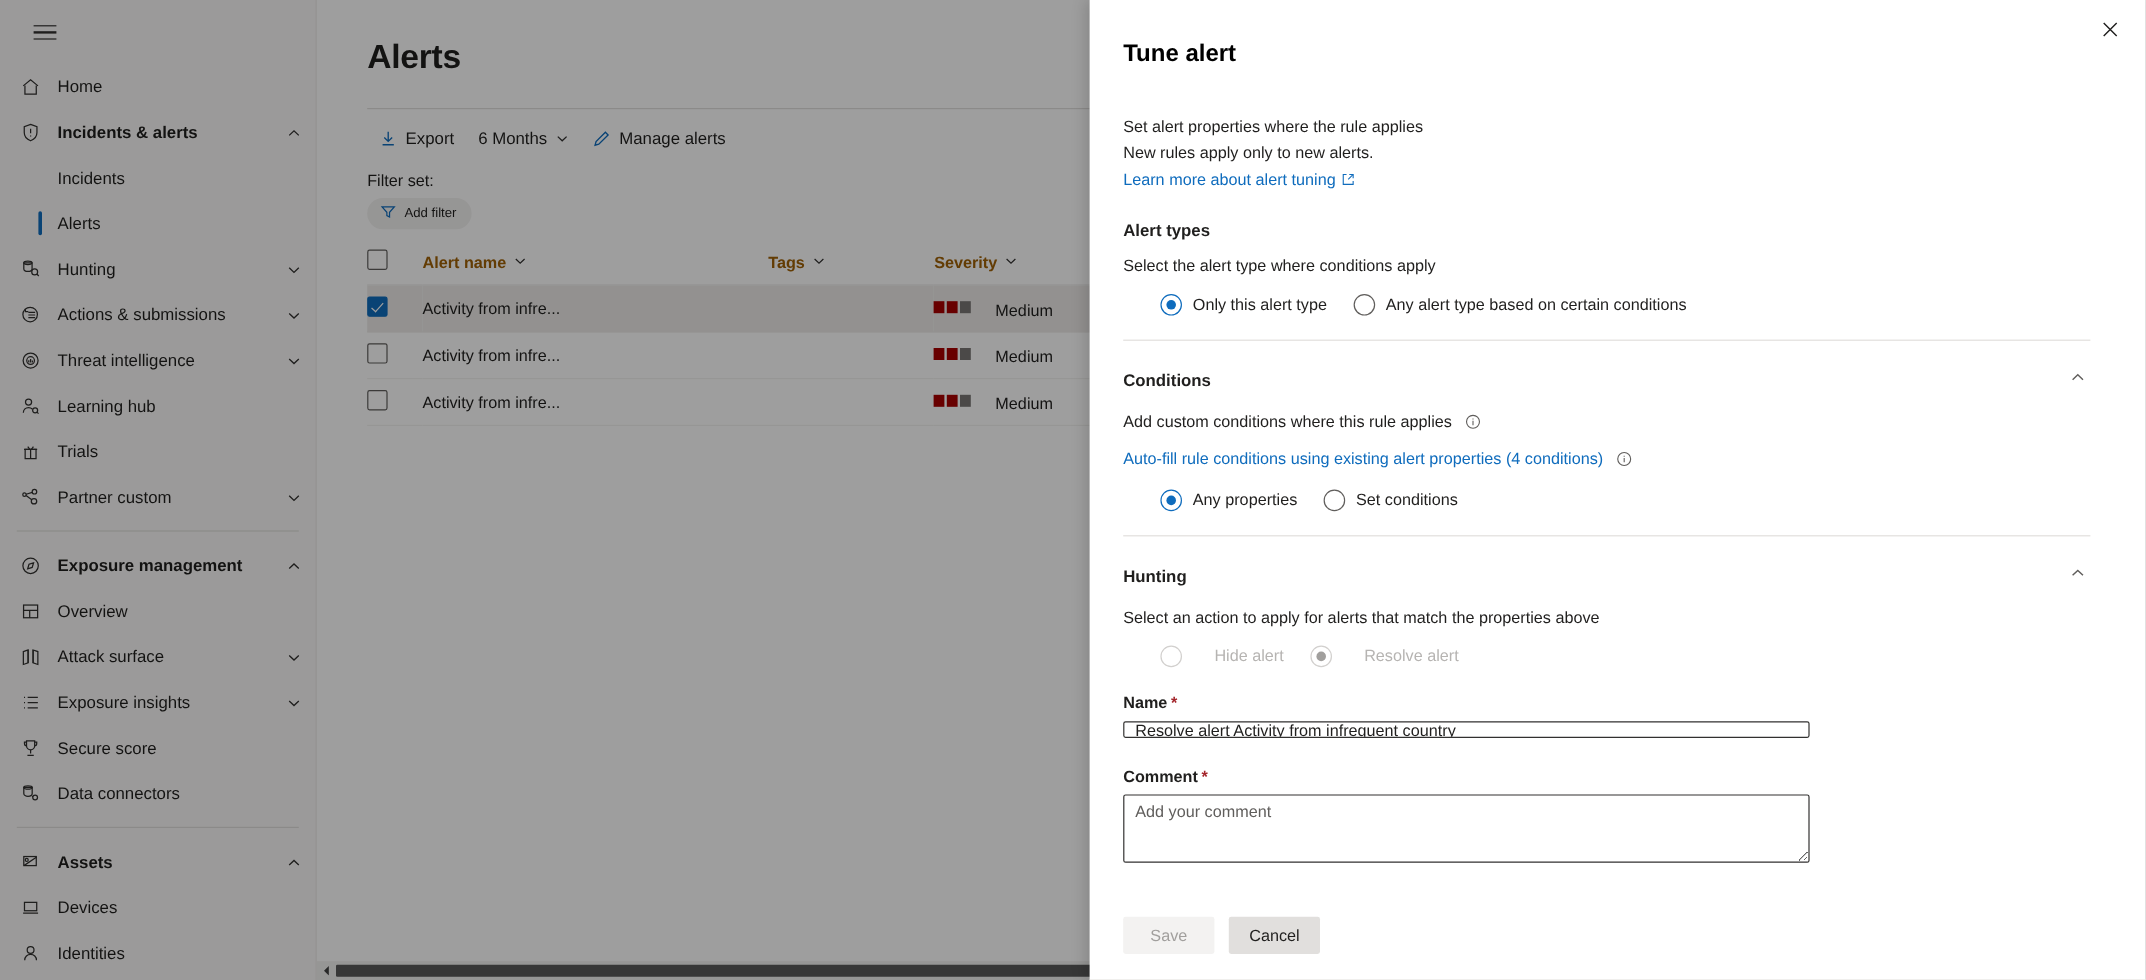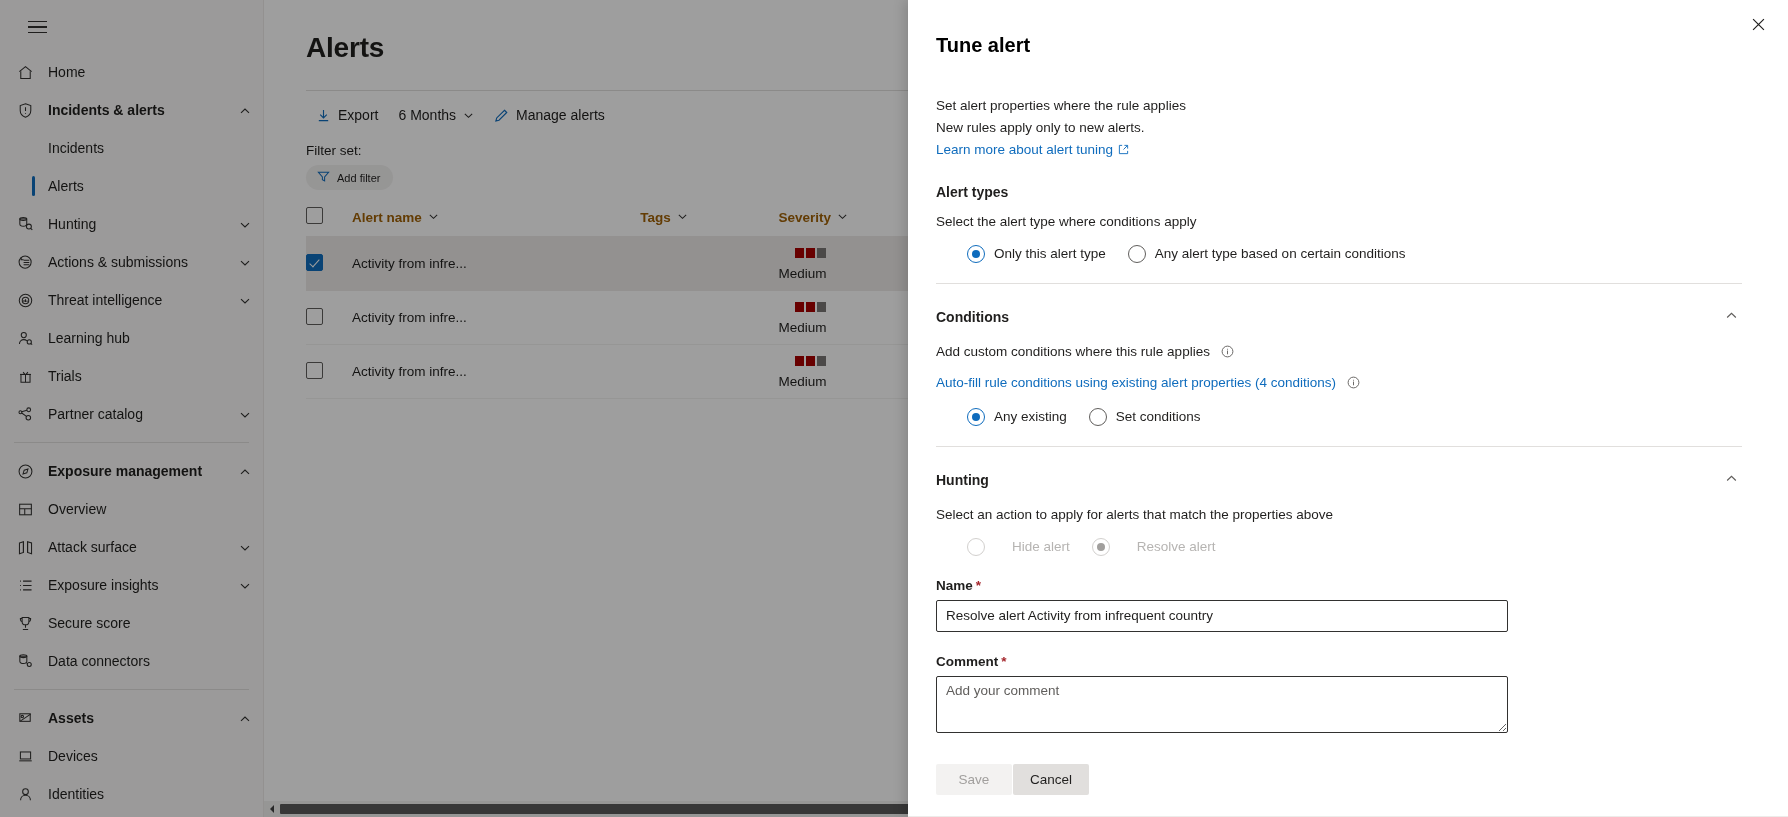--- a/index.html
+++ b/index.html
@@ -144,21 +144,21 @@
     width: 17px; height: 17px; border: 1px solid #605e5c;
     border-radius: 2px; background: #fff; display: inline-block;
     cursor: pointer; position: relative;
   }
   .cb.checked { background: #0f6cbd; border-color: #0f6cbd; }
   .cb.checked::after {
     content: ""; position: absolute; left: 5px; top: 2px;
     width: 4px; height: 9px; border: solid #fff;
     border-width: 0 1.8px 1.8px 0; transform: rotate(42deg);
   }
-  .sev-wrap { display: inline-flex; align-items: flex-end; gap: 8px; flex-direction: column; }
+  .sev-wrap { display: inline-flex; align-items: flex-start; gap: 20px; }
   .sev-bars { display: inline-flex; gap: 2px; }
   .sev-bars i { width: 9px; height: 10px; display: block; }
   .status-wrap { display: inline-flex; align-items: center; gap: 9px; }
   .dot { width: 8px; height: 8px; border-radius: 50%; display: inline-block; }
 
   
   #hscroll {
     position: absolute; left: 0; bottom: 0;
     width: 1524px; height: 16px;
     background: #f3f2f1;
@@ -238,41 +238,41 @@
   .radio.disabled .ring { border-color: #d2d0ce; }
   .radio.disabled.on .ring { border-color: #d2d0ce; }
   .radio.disabled.on .ring::after { background: #a19f9d; }
 
   .field-label {
     font-size: 13.5px; font-weight: 600; color: #201f1e;
     margin-top: 22px; margin-bottom: 7px;
   }
   .req { color: #a4262c; margin-left: 3px; }
   .text-input {
-    width: 572px; height: 32px;
+    width: 572px; height: 14px;
     border: 1px solid #323130; border-radius: 2px;
     padding: 0 9px; font-size: 13.5px; color: #201f1e;
     font-family: "Liberation Sans", sans-serif;
     background: #fff; outline: none;
   }
   .text-area {
     width: 572px; height: 57px;
     border: 1px solid #323130; border-radius: 2px;
     padding: 6px 9px; font-size: 13.5px; color: #201f1e;
     font-family: "Liberation Sans", sans-serif;
     background: #fff; outline: none; resize: vertical;
   }
   .text-area::placeholder { color: #605e5c; }
 
   .panel-footer {
     position: absolute; left: 28px; bottom: 0;
     width: 832px;
     padding: 0 0 0 0;
   }
-  .btn-row { display: flex; gap: 1px; padding-bottom: 22px; margin-top: 32px; }
+  .btn-row { display: flex; gap: 12px; padding-bottom: 22px; margin-top: 32px; }
   .btn {
     min-width: 76px; height: 31px;
     border: none; border-radius: 2px;
     font-size: 13.5px; font-family: "Liberation Sans", sans-serif;
     cursor: pointer; padding: 0 16px;
   }
   .btn-save { background: #f3f2f1; color: #a19f9d; cursor: default; }
   .btn-cancel { background: #e1dfdd; color: #201f1e; }
   .footer-rule {
     position: absolute; left: 0; bottom: 0; width: 880px; height: 1px;
@@ -384,21 +384,21 @@
           </div>
           <div class="nav-item">
             <span class="nav-ico">
               <svg width="17" height="17" viewBox="0 0 18 18" fill="none" stroke="currentColor" stroke-width="1.1">
                 <circle cx="3.6" cy="6.6" r="1.5"></circle>
                 <circle cx="12.4" cy="4" r="2"></circle>
                 <circle cx="12" cy="12.4" r="2.4"></circle>
                 <path d="M5 6.2l5.5-1.6M5 7.4l5 3.6"></path>
               </svg>
             </span>
-            <span class="nav-label">Partner catalog</span>
+            <span class="nav-label">Partner custom</span>
             <span class="chev"><svg width="12" height="12" viewBox="0 0 12 12" fill="none" stroke="currentColor" stroke-width="1.1">
                 <path d="M2 4.2L6 8l4-3.8"></path>
               </svg></span>
           </div>
           <div class="nav-sep"></div>
           <div class="nav-item group">
             <span class="nav-ico">
               <svg width="17" height="17" viewBox="0 0 18 18" fill="none" stroke="currentColor" stroke-width="1.1">
                 <circle cx="9" cy="9" r="6.8"></circle>
                 <path d="M11.6 6.4L7.6 7.6 6.4 11.6l4-1.2 1.2-4z"></path>
@@ -731,21 +731,21 @@
         <span class="info-ico">
           <svg width="13" height="13" viewBox="0 0 14 14" fill="none" stroke="#605e5c" stroke-width="1">
               <circle cx="7" cy="7" r="5.8"></circle>
               <path d="M7 6v4M7 4.1v.9"></path>
             </svg>
         </span>
       </div>
       <div class="radio-row">
         <div class="radio on">
           <span class="ring"></span>
-          <span>Any existing</span>
+          <span>Any properties</span>
         </div>
         <div class="radio">
           <span class="ring"></span>
           <span>Set conditions</span>
         </div>
       </div>
       <div class="sec-divider"></div>
 
       
       <div class="sec-head-row">

